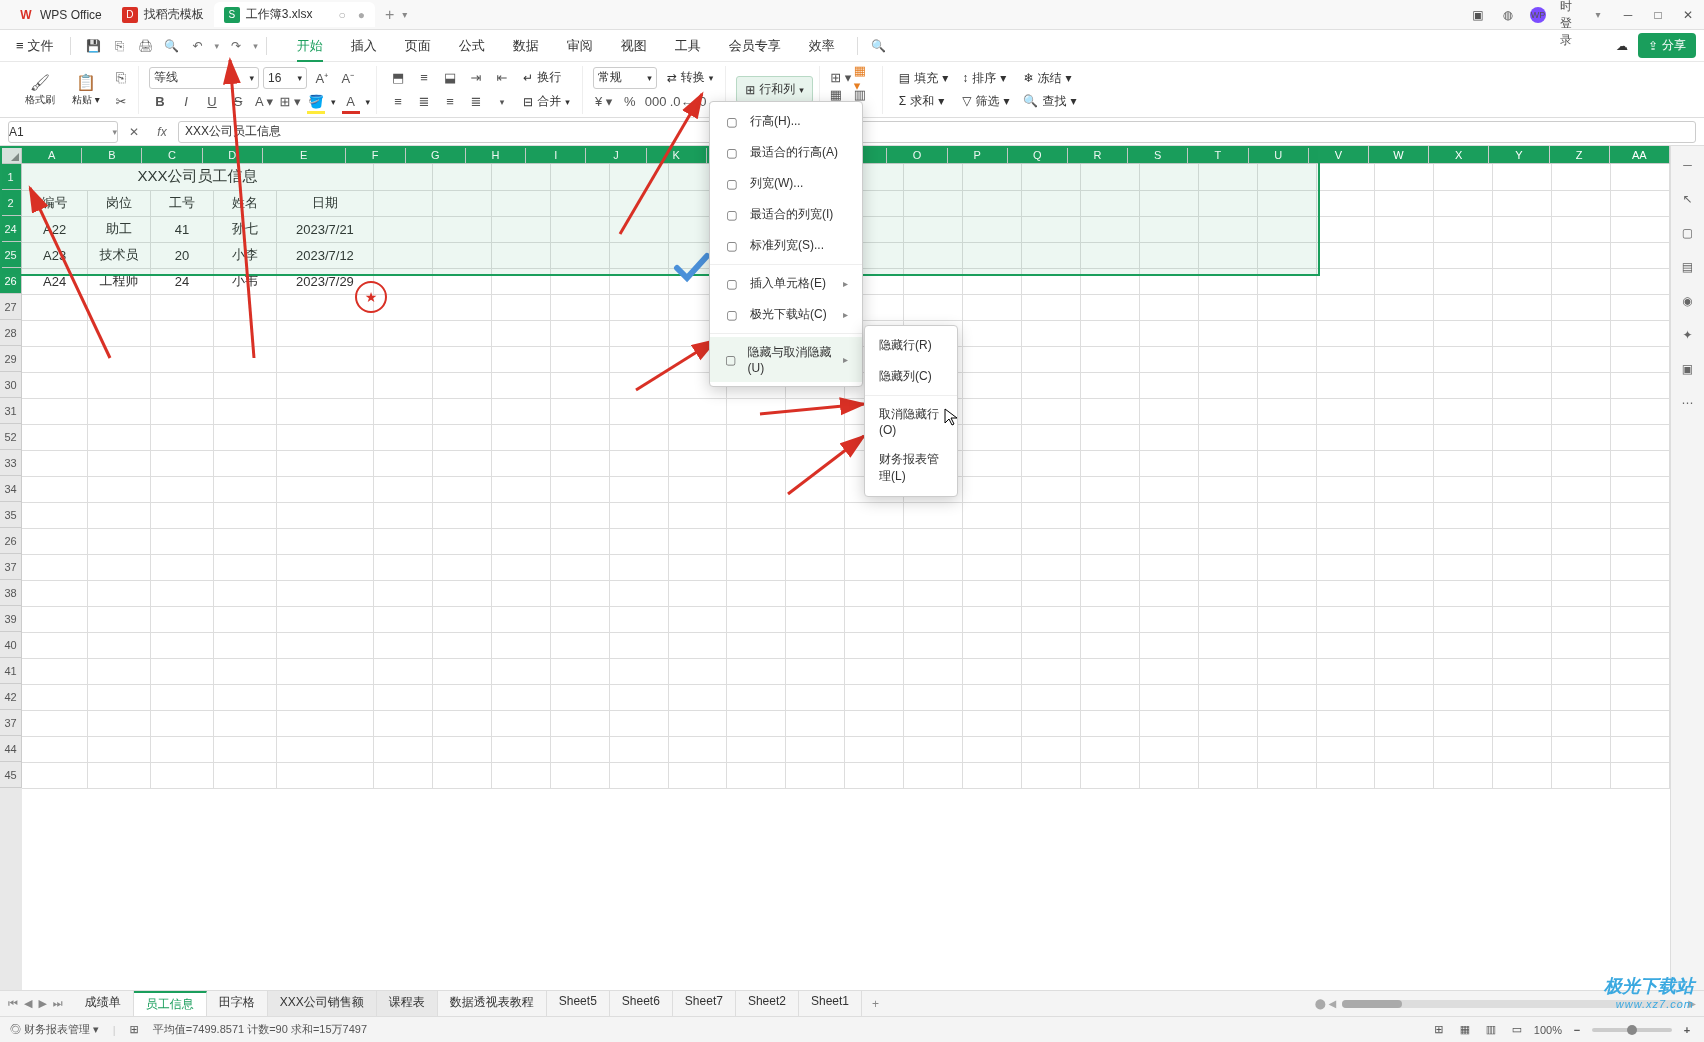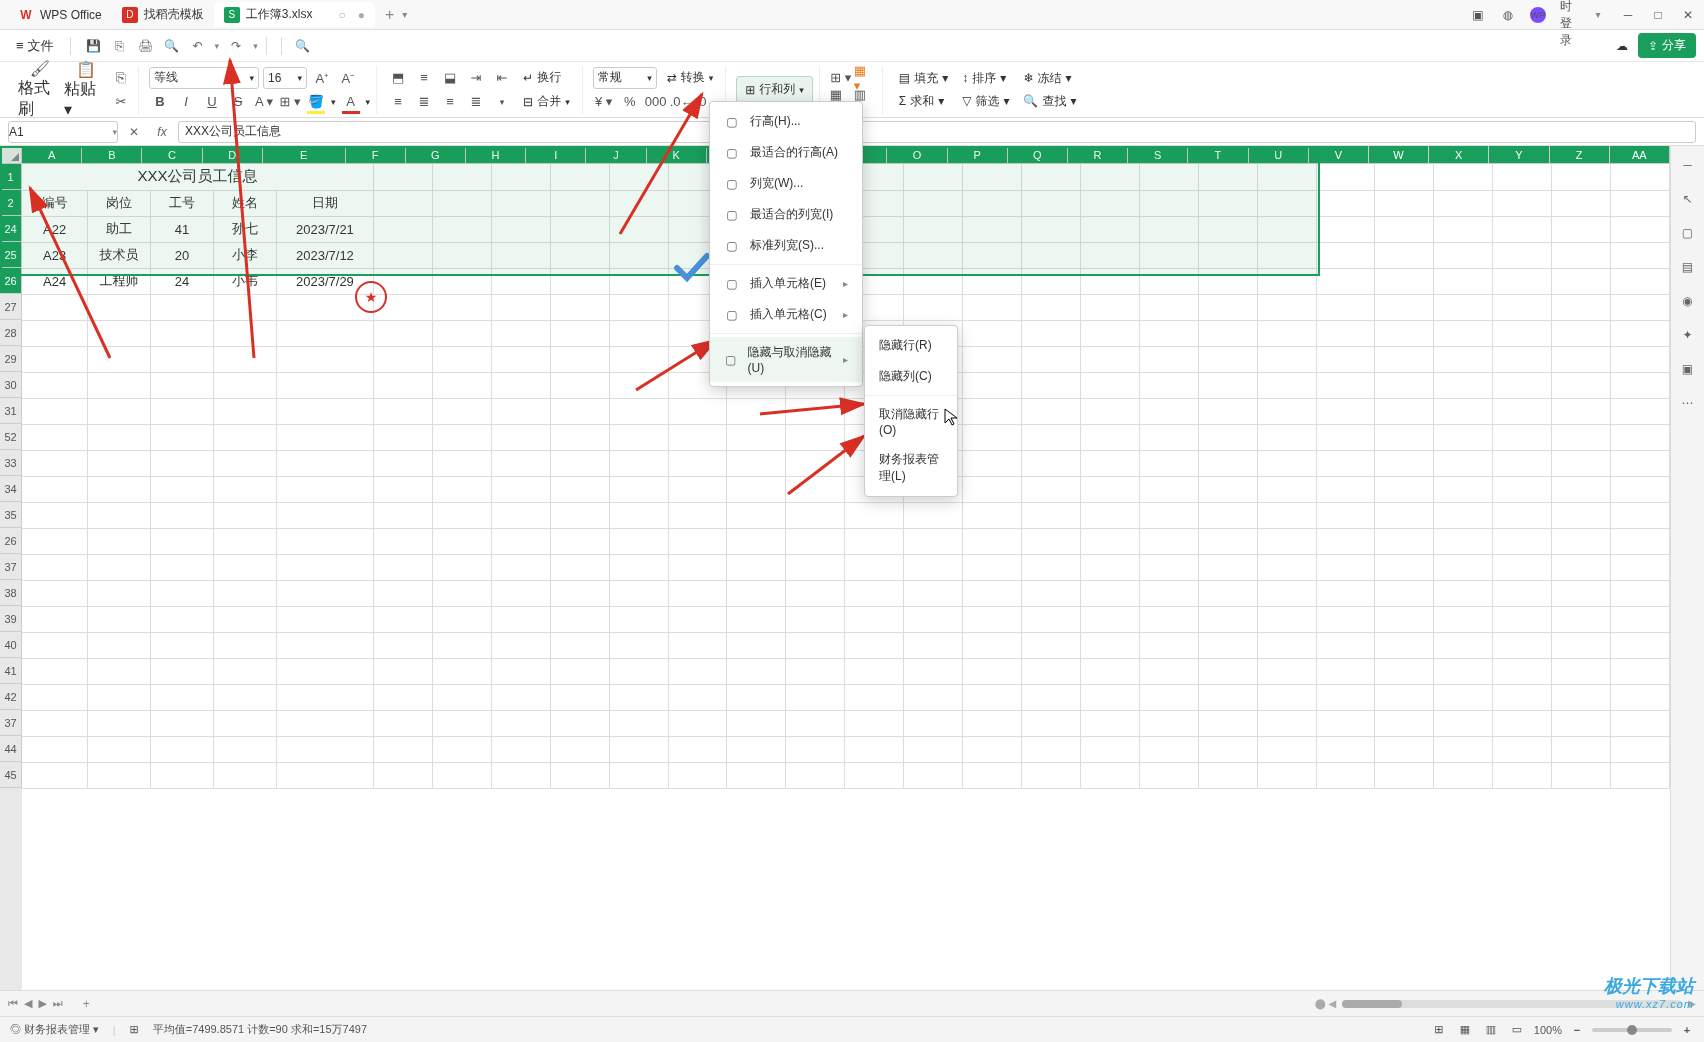--- a/index.html
+++ b/index.html
@@ -32,21 +32,21 @@
 .menubar .menu-tab.active::after { content: ''; position: absolute; left: 14px; right: 14px; bottom: -1px; height: 2px; background: #1a9e5c; }
 .menubar .right { margin-left: auto; display: flex; align-items: center; gap: 10px; }
 .share-btn { background: #1a9e5c; color: #fff; padding: 4px 10px; border-radius: 4px; font-size: 12px; display: flex; align-items: center; gap: 4px; }
 
 
 .ribbon { height: 56px; background: #fff; display: flex; align-items: center; padding: 2px 12px; border-bottom: 1px solid #ddd; gap: 4px; }
 .ribbon .group { display: flex; align-items: center; gap: 2px; padding: 0 6px; border-right: 1px solid #eee; height: 48px; }
 .ribbon .group:last-child { border-right: none; }
 .ribbon .bigbtn { display: flex; flex-direction: column; align-items: center; justify-content: center; width: 44px; height: 46px; cursor: pointer; }
 .ribbon .bigbtn .ico { width: 20px; height: 20px; display: inline-flex; align-items: center; justify-content: center; color: #555; font-size: 16px; }
-.ribbon .bigbtn .lbl { font-size: 16px; margin-top: 0; }
+.ribbon .bigbtn .lbl { font-size: 10px; margin-top: 0; }
 .ribbon .stack { display: flex; flex-direction: column; gap: 2px; justify-content: center; }
 .ribbon .row { display: flex; align-items: center; gap: 4px; }
 .ribbon .smbtn { width: 22px; height: 22px; display: inline-flex; align-items: center; justify-content: center; color: #555; cursor: pointer; font-size: 13px; border-radius: 3px; }
 .ribbon .combo { height: 22px; border: 1px solid #ccc; border-radius: 3px; display: flex; align-items: center; padding: 0 4px; font-size: 12px; gap: 4px; min-width: 60px; background: #fff; }
 .ribbon .txtbtn { display: flex; align-items: center; gap: 4px; font-size: 12px; padding: 2px 6px; cursor: pointer; border-radius: 3px; }
 .ribbon .txtbtn.active { background: #e8f4ed; border: 1px solid #b8d9c5; }
 
 
 .formulabar { height: 28px; background: #fff; display: flex; align-items: center; padding: 0 8px; border-bottom: 1px solid #ddd; gap: 4px; }
 .formulabar .namebox { width: 110px; height: 22px; border: 1px solid #ccc; border-radius: 3px; display: flex; align-items: center; justify-content: center; font-size: 12px; }
@@ -157,20 +157,32 @@
       <span class="qbtn">💾</span>
       <span class="qbtn">⎘</span>
       <span class="qbtn">🖨</span>
       <span class="qbtn">🔍</span>
       <span class="qbtn">↶</span>
       <span style="font-size:9px;color:#888">▾</span>
       <span class="qbtn">↷</span>
       <span style="font-size:9px;color:#888">▾</span>
     </div>
     <div class="sep"></div>
+    <div class="menu-tabs" id="menu-tabs">
+        <div class="menu-tab active">开始</div>
+        <div class="menu-tab">插入</div>
+        <div class="menu-tab">页面</div>
+        <div class="menu-tab">公式</div>
+        <div class="menu-tab">数据</div>
+        <div class="menu-tab">审阅</div>
+        <div class="menu-tab">视图</div>
+        <div class="menu-tab">工具</div>
+        <div class="menu-tab">会员专享</div>
+        <div class="menu-tab">效率</div>
+      </div>
     <div class="sep"></div>
     <span class="qbtn" style="margin-left:6px">🔍</span>
   </div>
   <div class="right">
     <span class="qbtn">☁</span>
     <div class="share-btn">
       <span>⇪</span>
       <span>分享</span>
     </div>
   </div>
@@ -1094,20 +1106,33 @@
   </div>
 </div>
 
 <div class="sheettabs">
   <div class="nav">
     <span>⏮</span>
     <span>◀</span>
     <span>▶</span>
     <span>⏭</span>
   </div>
+  <div id="sheet-tabs" style="display:flex">
+      <div class="stab">成绩单</div>
+      <div class="stab active">员工信息</div>
+      <div class="stab">田字格</div>
+      <div class="stab hover">XXX公司销售额</div>
+      <div class="stab hover">课程表</div>
+      <div class="stab">数据透视表教程</div>
+      <div class="stab">Sheet5</div>
+      <div class="stab">Sheet6</div>
+      <div class="stab">Sheet7</div>
+      <div class="stab">Sheet2</div>
+      <div class="stab">Sheet1</div>
+    </div>
   <span style="padding:0 10px;color:#888;cursor:pointer">+</span>
   <div style="margin-left:auto;display:flex;align-items:center;gap:6px">
     <span style="color:#aaa;font-size:10px">⬤  ◀</span>
     <div style="width:340px;height:8px;background:#ddd;border-radius:4px;position:relative">
       <div style="position:absolute;left:0;width:60px;height:8px;background:#aaa;border-radius:4px"></div>
     </div>
     <span style="color:#aaa;font-size:10px">▶</span>
   </div>
 </div>
 
@@ -1150,21 +1175,21 @@
       <span>标准列宽(S)...</span>
     </div>
     <div class="msep"></div>
     <div class="mitem">
       <span class="mico">▢</span>
       <span>插入单元格(E)</span>
       <span class="arrow">▸</span>
     </div>
     <div class="mitem">
       <span class="mico">▢</span>
-      <span>插入单元格(C)</span>
+      <span>极光下载站(C)</span>
       <span class="arrow">▸</span>
     </div>
     <div class="msep"></div>
     <div class="mitem hl">
       <span class="mico">▢</span>
       <span>隐藏与取消隐藏(U)</span>
       <span class="arrow">▸</span>
     </div>
   </div>
 <div class="ctxmenu" id="ctx-sub" style="top:325px;left:864px;width:94px">

